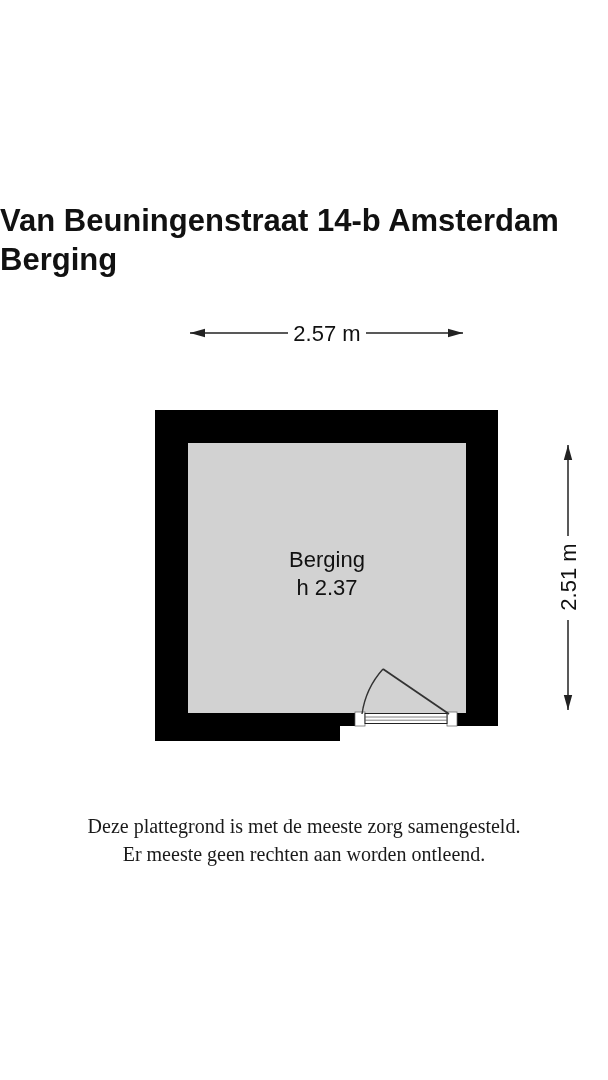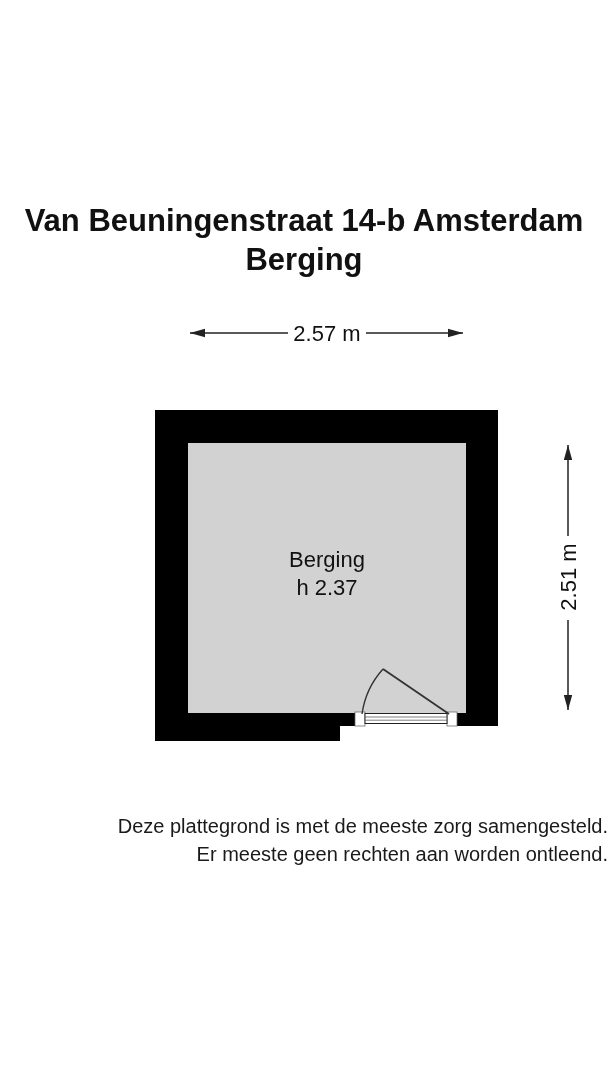--- a/index.html
+++ b/index.html
@@ -5,33 +5,33 @@
   html,body{margin:0;padding:0;}
   .page{
     position:relative;
     width:608px;height:1080px;
     background:#ffffff;
     font-family:"Liberation Sans", sans-serif;
     overflow:hidden;
   }
   .page-title{
     position:absolute;top:201px;left:0;right:0;
-    text-align:center;
     font-size:31px;font-weight:bold;line-height:39px;
     color:#111111;
     letter-spacing:0px;
   }
   .plan-svg{position:absolute;top:0;left:0;}
   .room-label{font-size:22px;fill:#111111;}
   .dim-label{font-size:22px;fill:#111111;}
   .disclaimer{
     position:absolute;top:812px;left:0;right:0;
-    text-align:right;
+    text-align:center;
     font-size:20px;line-height:28px;
     color:#1a1a1a;
+    font-family:Liberation Serif, serif;
   }
 </style>
 </head>
 <body>
 
 <div class="page">
 
   <div class="page-title">
     <div>Van Beuningenstraat 14-b Amsterdam</div>
     <div>Berging</div>

